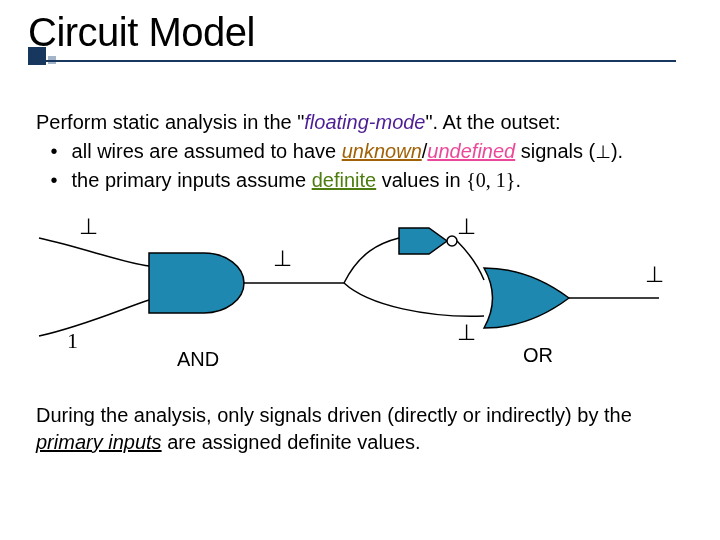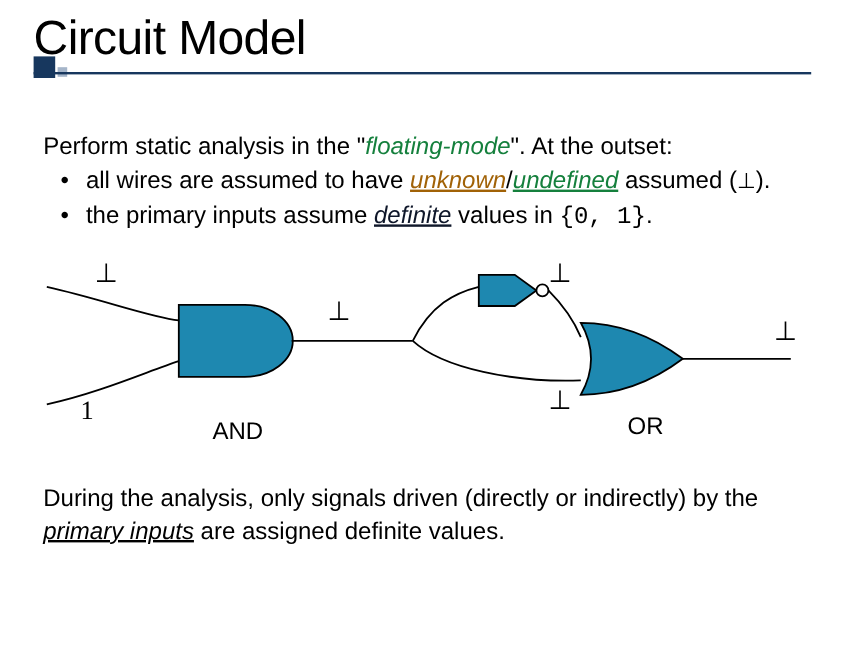--- a/index.html
+++ b/index.html
@@ -9,25 +9,25 @@
   .title { font-size: 40px; font-weight: 400; letter-spacing: -0.5px; }
   .title-rule { position: relative; height: 10px; margin-top: 2px; }
   .title-rule .sq { position: absolute; top: -10px; left: 0; width: 18px; height: 18px; background: #17375e; }
   .title-rule .sq2 { position: absolute; top: -1px; left: 20px; width: 8px; height: 8px; background: #a5b5c9; }
   .title-rule .line { position: absolute; top: 3px; left: 0; right: -6px; height: 2px; background: #17375e; }
   .body { font-size: 20px; line-height: 1.35; margin-top: 42px; padding: 0 8px; }
   .body p { margin-bottom: 2px; }
   .bullets { margin-top: 2px; padding-left: 6px; }
   .bullets li { list-style: none; margin: 2px 0; }
   .bullets li::before { content: "•"; display: inline-block; width: 24px; text-align: center; }
-  .fl-mode { font-style: italic; color: #15803d; }
+  .fl-mode { font-style: italic; color: #4c1d95; }
   .unk1 { font-style: italic; text-decoration: underline; color: #a16207; }
-  .unk2 { font-style: italic; text-decoration: underline; color: #15803d; }
-  .defv { font-style: italic; text-decoration: underline; color: #0f172a; }
-  .set01 { font-family: Liberation Mono, monospace; }
+  .unk2 { font-style: italic; text-decoration: underline; color: #ec4899; }
+  .defv { text-decoration: underline; color: #4d7c0f; }
+  .set01 { font-family: Liberation Serif, serif; }
   .bot-sym { font-family: "Times New Roman", serif; font-size: 18px; }
   .diagram { position: relative; width: 640px; height: 170px; margin: 14px auto 0 auto; }
   .gate-label { position: absolute; font-size: 20px; }
   .sig-label { position: absolute; font-family: "Times New Roman", serif; font-size: 22px; }
   .closing { font-size: 20px; line-height: 1.35; margin-top: 24px; padding: 0 8px; }
   .closing .pinputs { font-style: italic; text-decoration: underline; }
 </style>
 </head>
 <body>
 
@@ -40,21 +40,21 @@
       <div class="line"></div>
     </div>
   </div>
 
   <div class="body">
     <p>
       <span>Perform static analysis in the "</span><span class="fl-mode">floating-mode</span><span>". At the outset:</span>
     </p>
     <ul class="bullets">
       <li>
-        <span>all wires are assumed to have </span><span class="unk1">unknown</span><span>/</span><span class="unk2">undefined</span><span> assumed (</span><span class="bot-sym">⊥</span><span>).</span>
+        <span>all wires are assumed to have </span><span class="unk1">unknown</span><span>/</span><span class="unk2">undefined</span><span> signals (</span><span class="bot-sym">⊥</span><span>).</span>
       </li>
       <li>
         <span>the primary inputs assume </span><span class="defv">definite</span><span> values in </span><span class="set01">{0, 1}</span><span>.</span>
       </li>
     </ul>
   </div>
 
   <div class="diagram">
     <svg width="640" height="170" viewBox="0 0 640 170">
       <g stroke="#000" stroke-width="1.5" fill="none">

